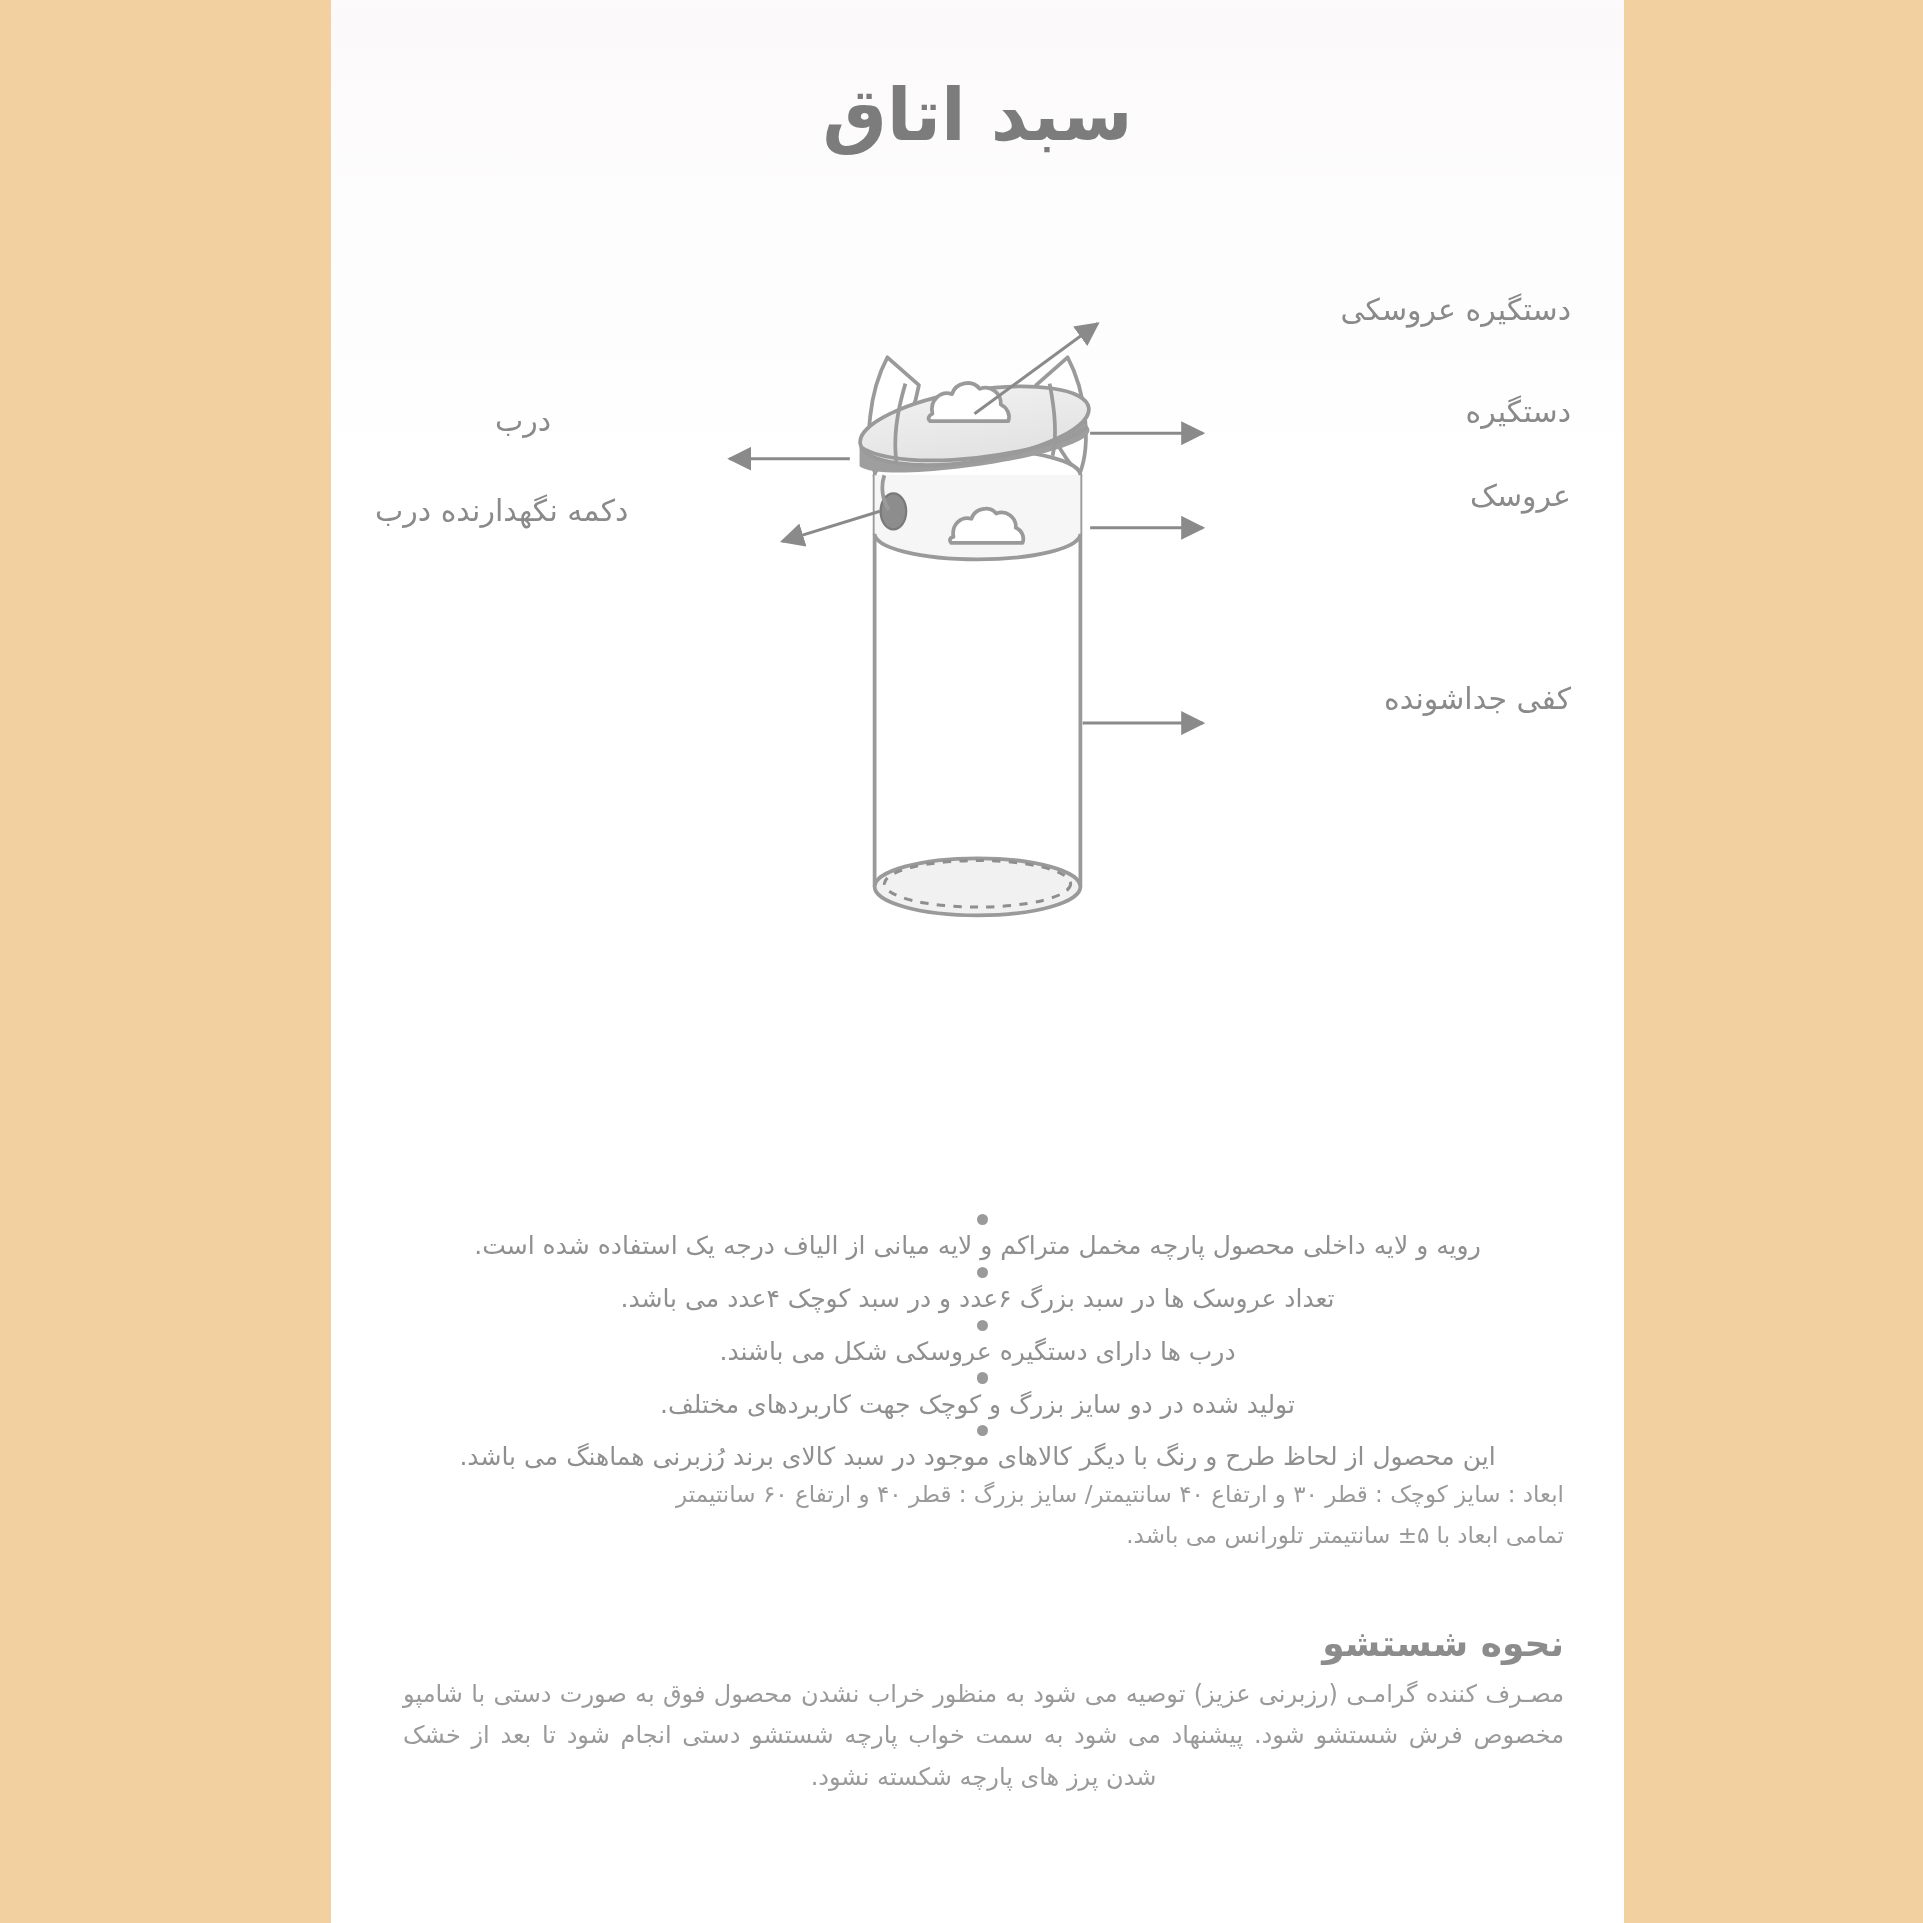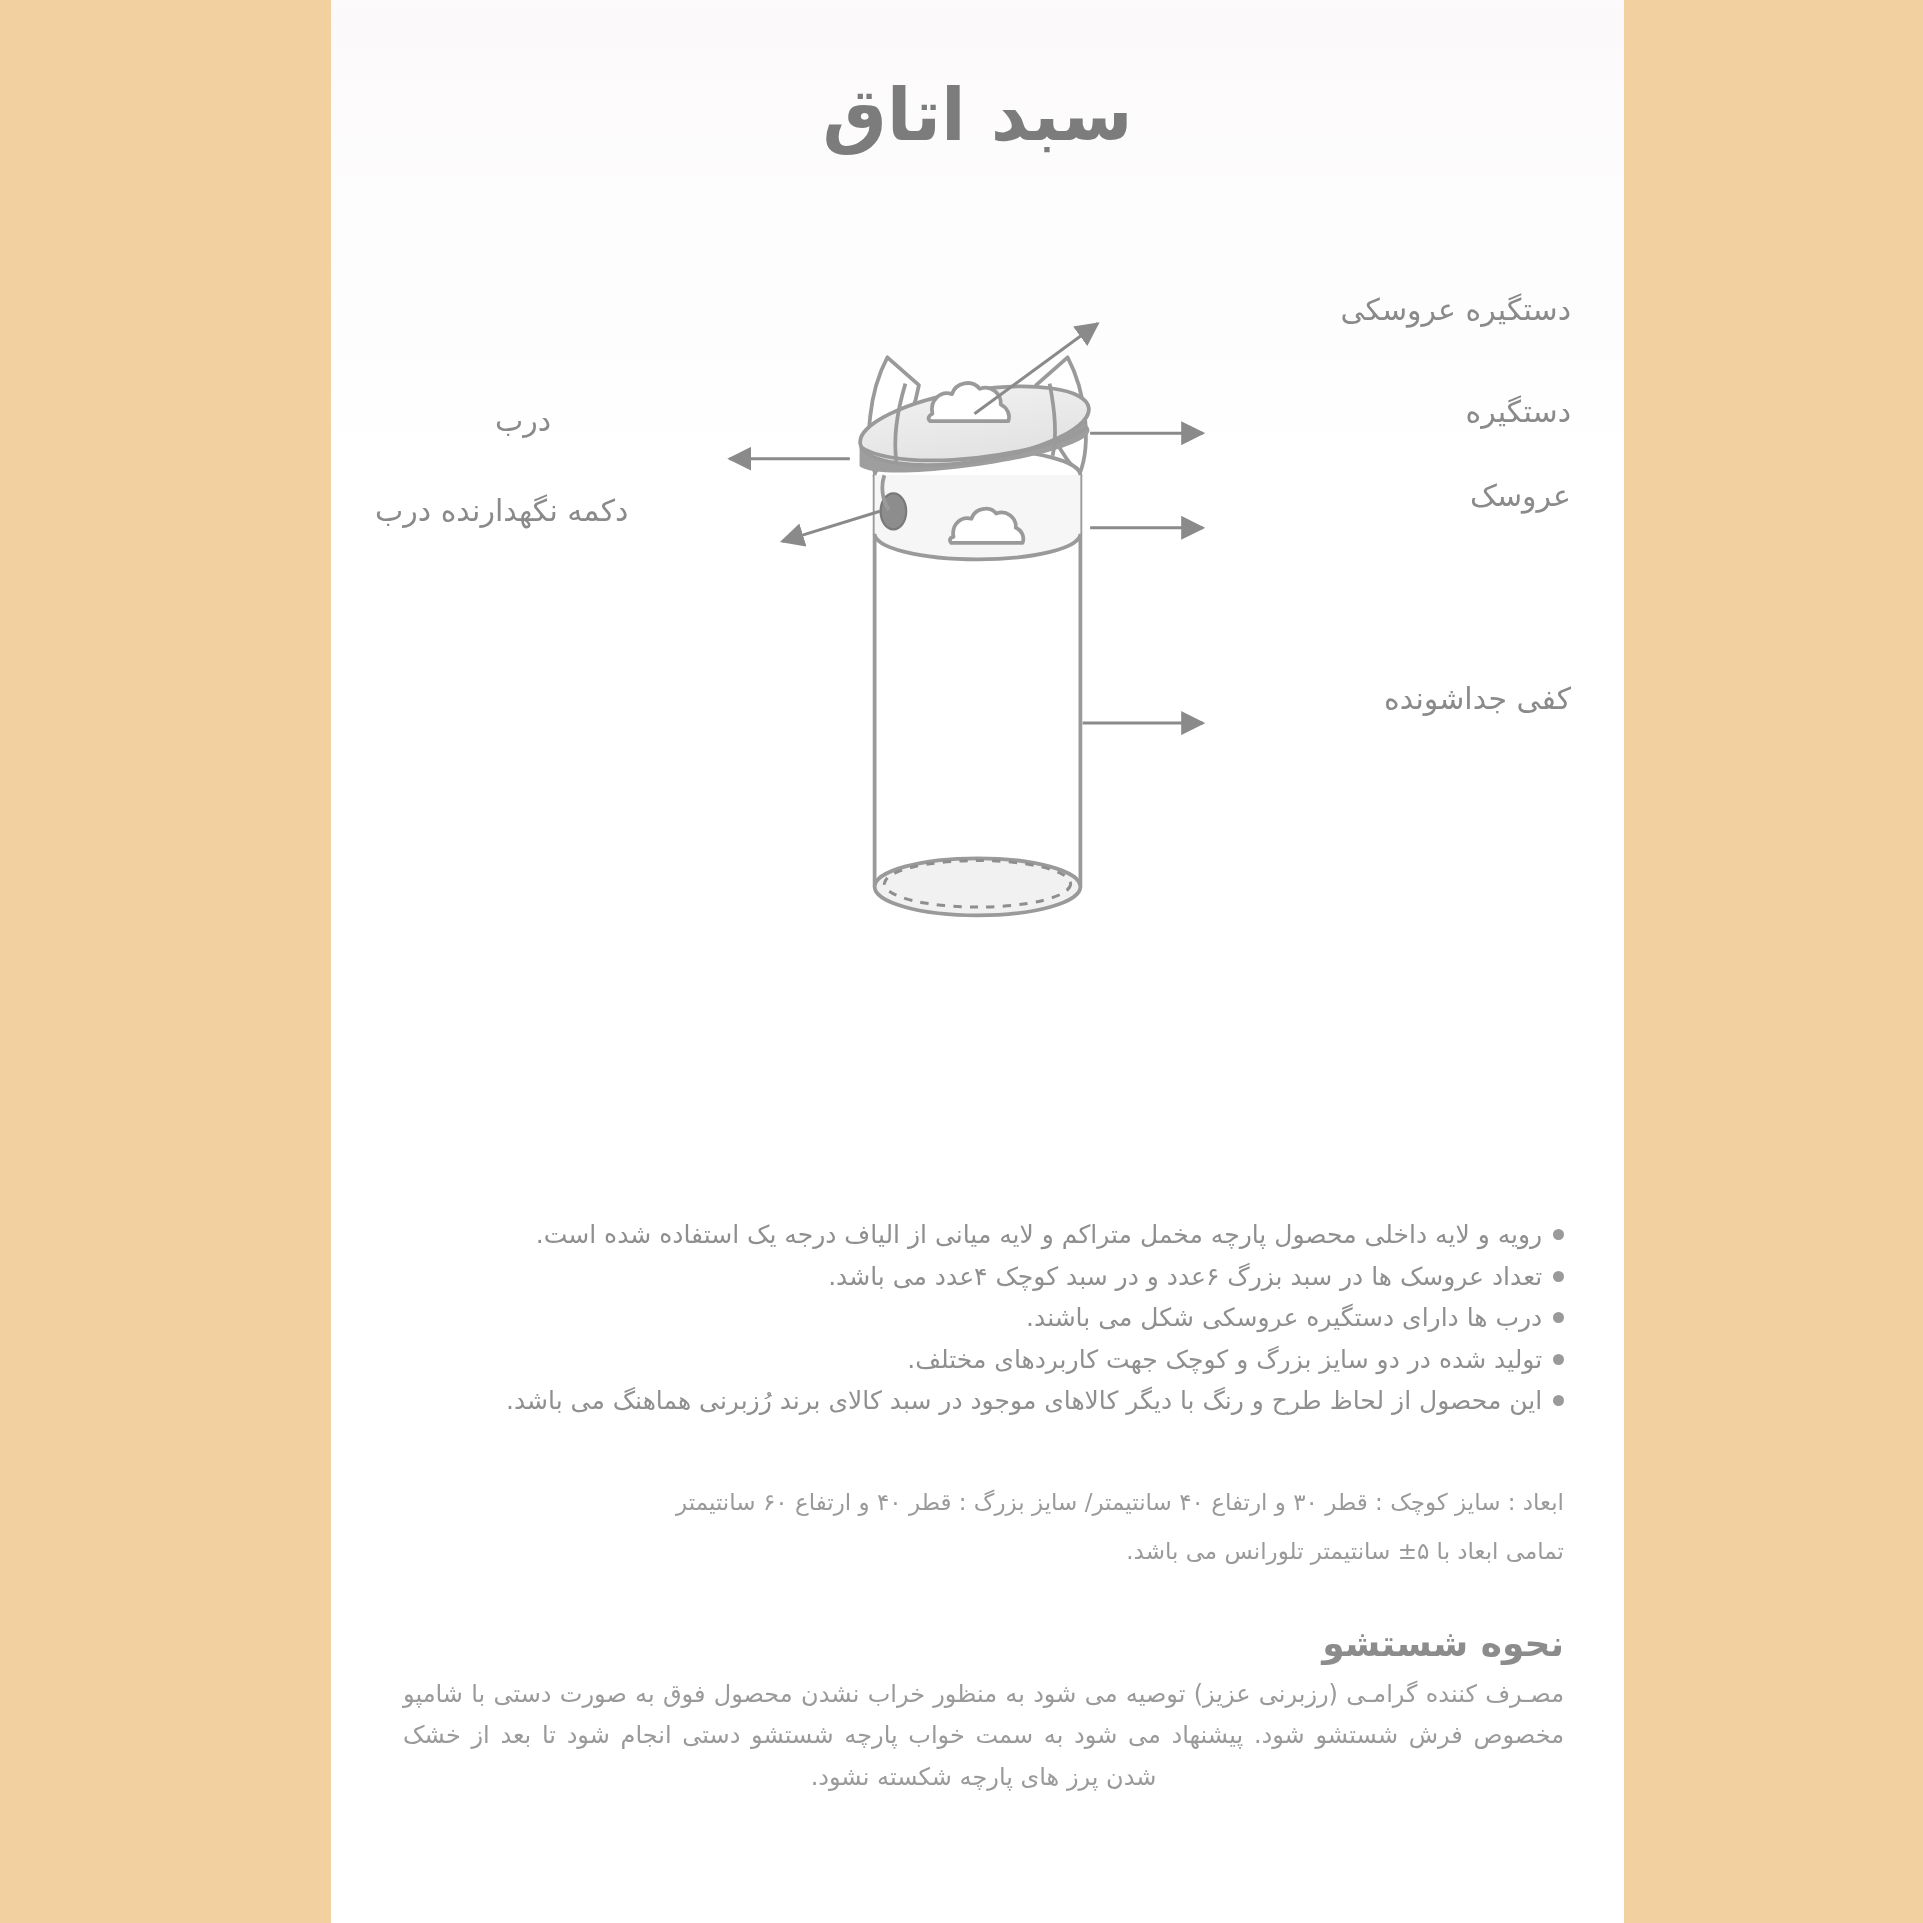--- a/index.html
+++ b/index.html
@@ -98,20 +98,21 @@
   
   .bullets {
     position: absolute;
     top: 1214px;
     right: 60px;
     left: 60px;
     text-align: right;
   }
   .bullet-row {
     display: flex;
+    flex-direction: column;
     align-items: center;
     justify-content: flex-start;
     font-size: 25px;
     color: #8f8f8f;
     line-height: 1.66;
     white-space: nowrap;
   }
   .bullet-dot {
     display: inline-block;
     width: 11.3px;
@@ -127,21 +128,21 @@
     position: absolute;
     top: 1474px;
     right: 60px;
     left: 60px;
     text-align: right;
     font-size: 23px;
     color: #9a9a9a;
     line-height: 1.78;
     white-space: nowrap;
   }
-  .dims div { padding-left: 0; margin-top: 8px; }
+  .dims div { padding-left: 0; }
 
   
   .wash-head {
     position: absolute;
     top: 1608px;
     right: 60px;
     font-size: 36px;
     font-weight: bold;
     color: #8c8c8c;
     margin-top: 15px;

